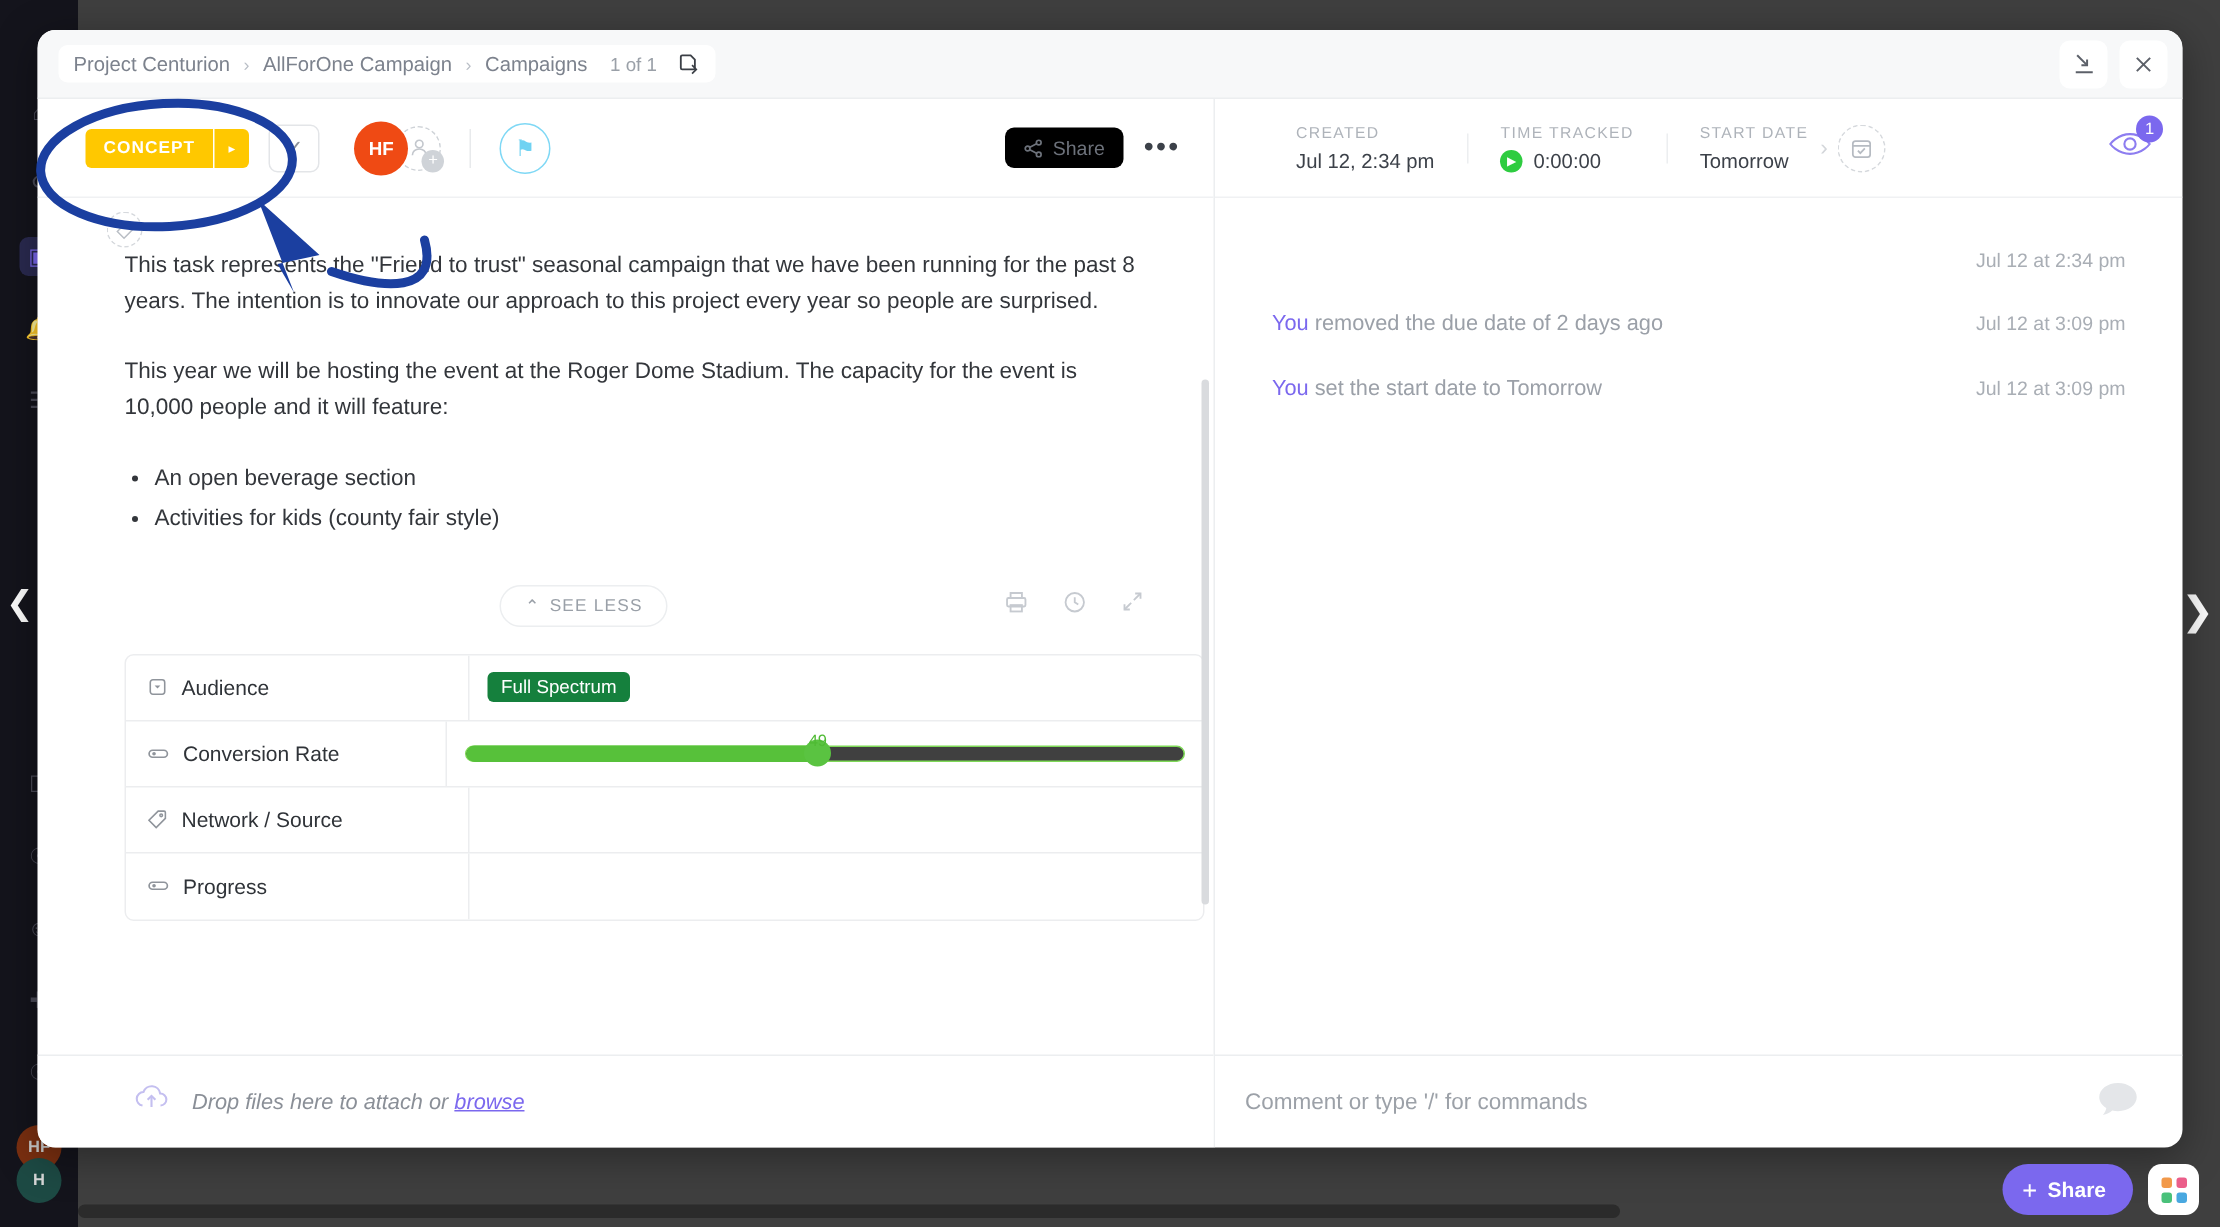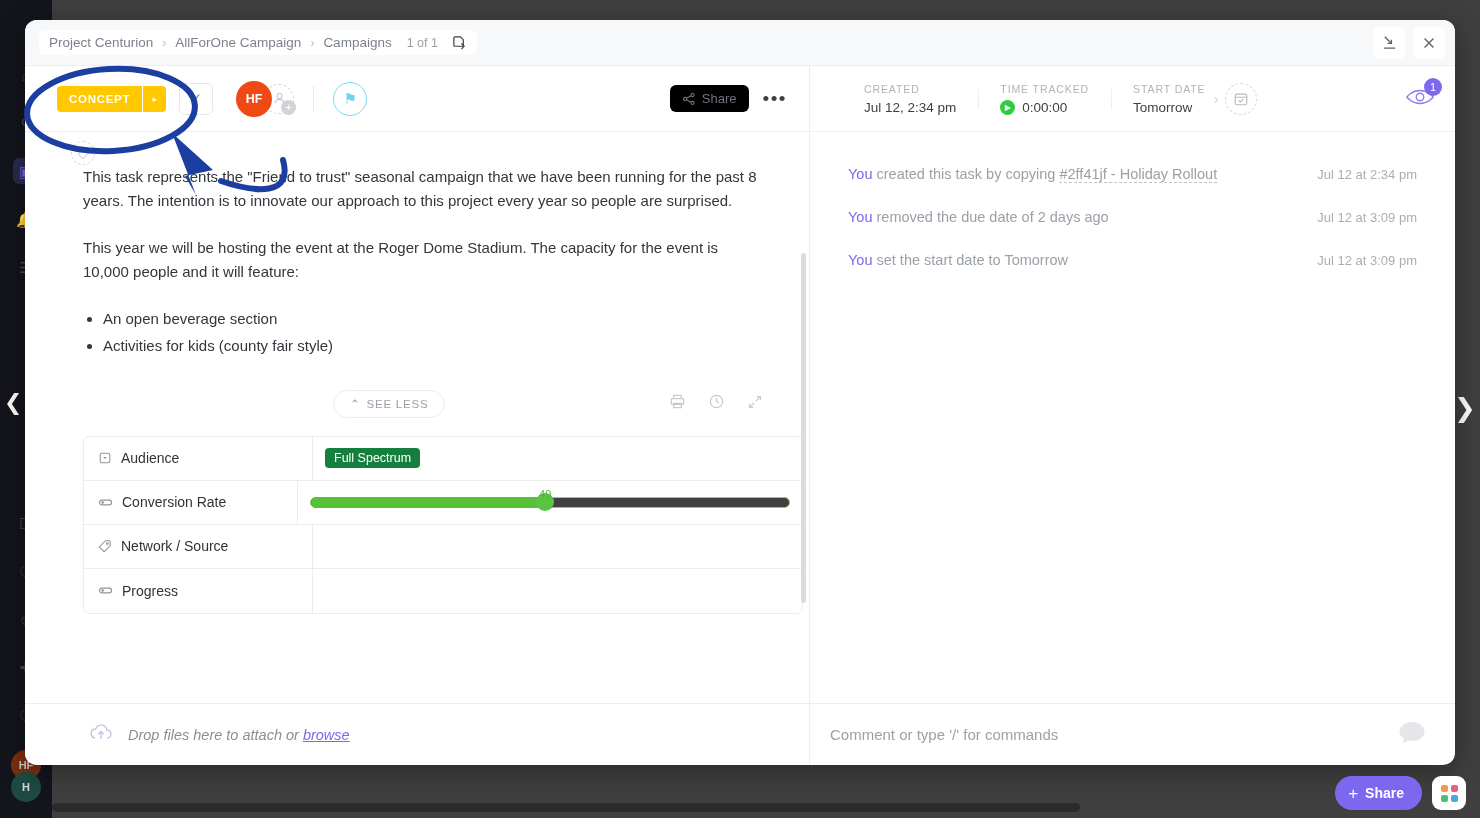--- a/index.html
+++ b/index.html
@@ -519,23 +519,20 @@
                 <path d="M2 11s5-7 14-7 14 7 14 7-5 7-14 7S2 11 2 11z"></path>
                   <circle cx="16" cy="11" r="4"></circle>
               </svg>
             </span>
             <span class="watch-badge">1</span>
           </div>
         </div>
 
         <div class="activity">
           <div class="act-row">
-            <div class="act-text">
-              <span class="who">You</span><span> created this task by copying </span><span class="ref">#2ff41jf - Holiday Rollout</span>
-            </div>
             <div class="act-time">Jul 12 at 2:34 pm</div>
           </div>
           <div class="act-row">
             <div class="act-text">
               <span class="who">You</span><span> removed the due date of 2 days ago</span>
             </div>
             <div class="act-time">Jul 12 at 3:09 pm</div>
           </div>
           <div class="act-row">
             <div class="act-text">

